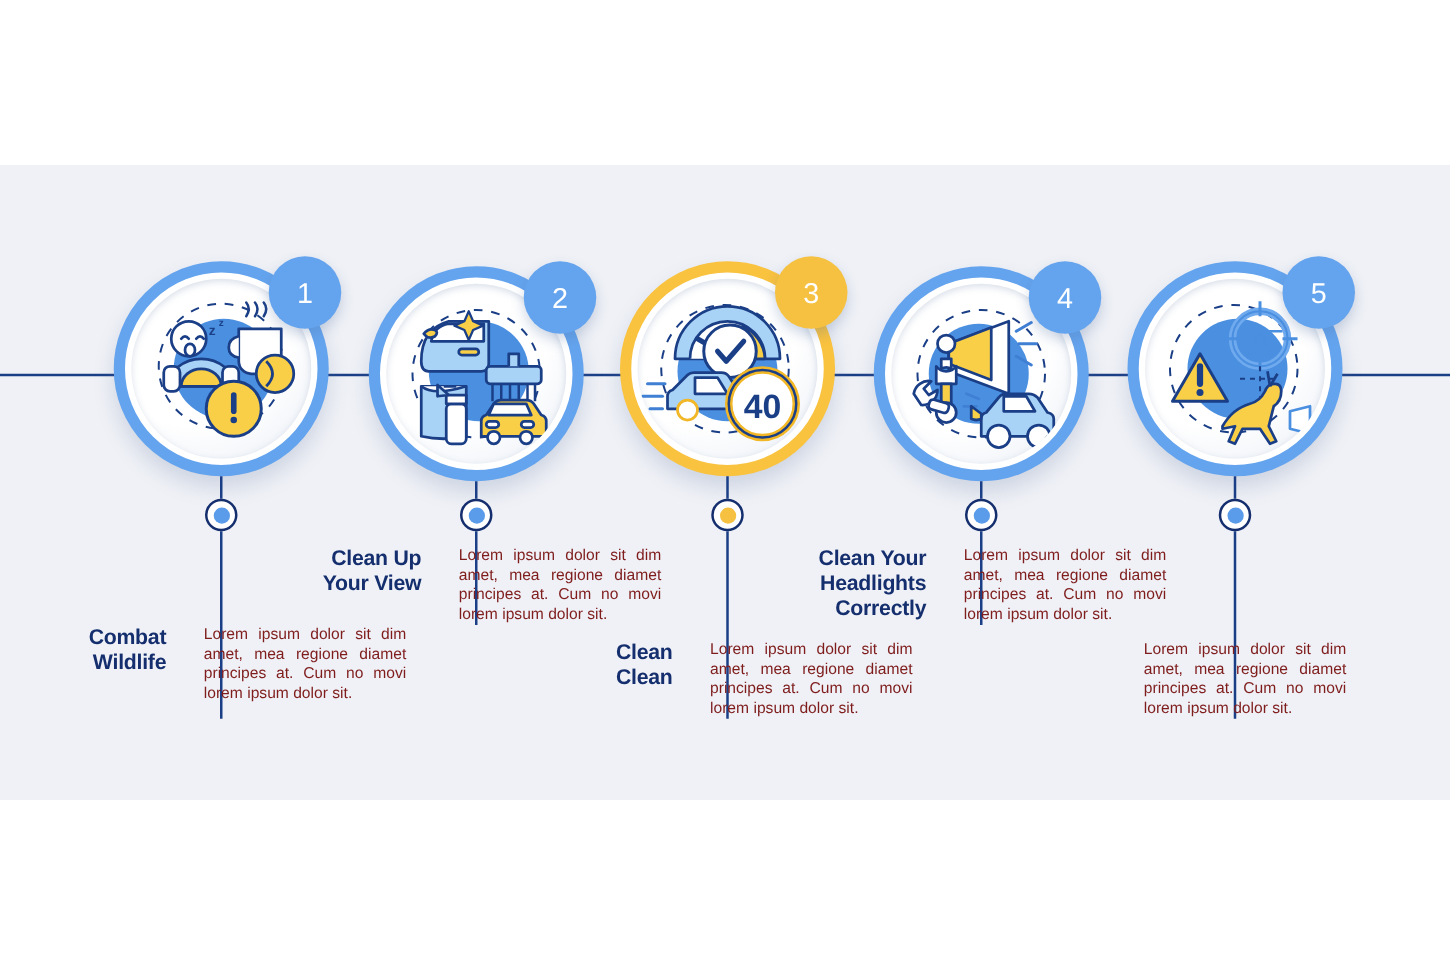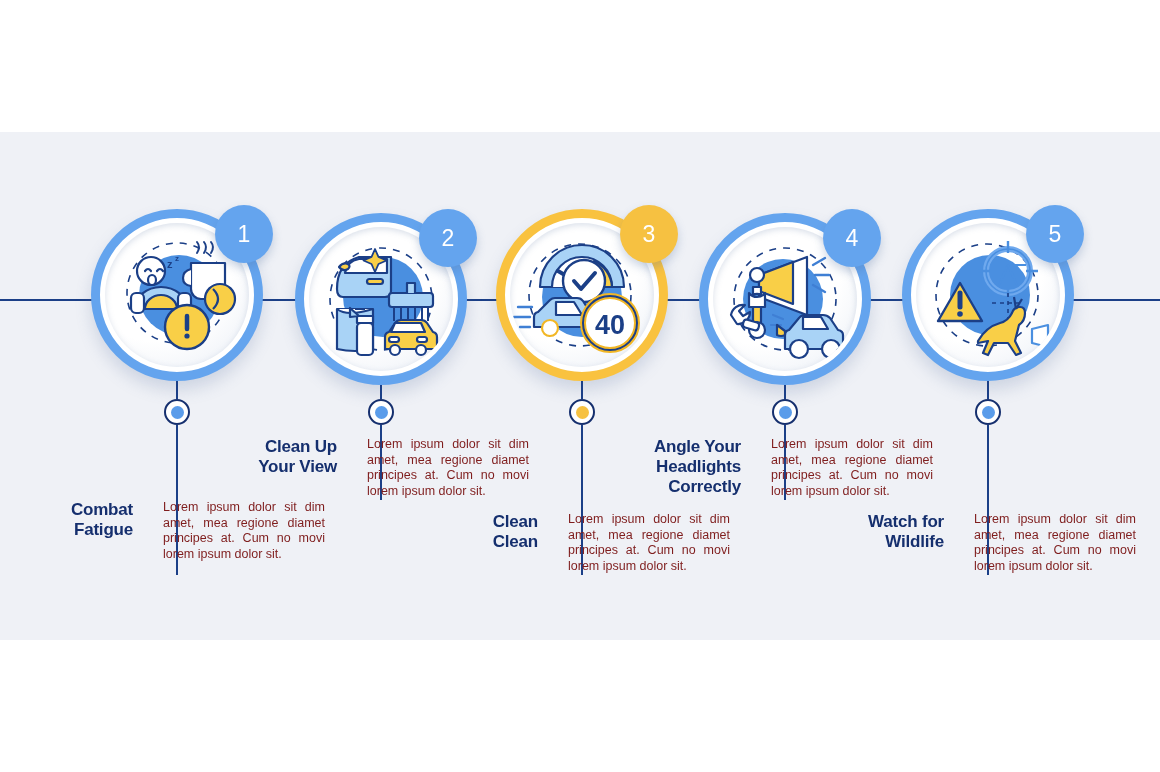--- a/index.html
+++ b/index.html
@@ -220,21 +220,21 @@
       <div class="badge">1</div>
     </div>
     <div class="stem" style="top:381px; height:18px;"></div>
     <div class="dot" style="top:399px;">
         <i></i>
       </div>
     <div class="stem" style="top:425px; height:150px;"></div>
     <div class="textblock" style="top:500px;">
       <div class="title">
         <div>Combat</div>
-        <div>Fatigue</div>
+        <div>Wildlife</div>
       </div>
       <div class="body">Lorem ipsum dolor sit dim amet, mea regione diamet principes at. Cum no movi lorem ipsum dolor sit.</div>
     </div>
   </div>
 
   <div class="step" style="left:261px;">
     <div class="circle-wrap" style="top:213px;">
       <div class="ring"></div>
       <div class="inner">
         <svg width="144" height="144" viewBox="0 0 144 144">
@@ -387,21 +387,21 @@
       </div>
       <div class="badge">4</div>
     </div>
     <div class="stem" style="top:385px; height:14px;"></div>
     <div class="dot" style="top:399px;">
         <i></i>
       </div>
     <div class="stem" style="top:425px; height:75px;"></div>
     <div class="textblock" style="top:437px;">
       <div class="title">
-        <div>Angle Your</div>
+        <div>Clean Your</div>
         <div>Headlights Correctly</div>
       </div>
       <div class="body">Lorem ipsum dolor sit dim amet, mea regione diamet principes at. Cum no movi lorem ipsum dolor sit.</div>
     </div>
   </div>
 
   <div class="step" style="left:868px;">
     <div class="circle-wrap" style="top:209px;">
       <div class="ring"></div>
       <div class="inner">
@@ -442,21 +442,17 @@
         </svg>
       </div>
       <div class="badge">5</div>
     </div>
     <div class="stem" style="top:381px; height:18px;"></div>
     <div class="dot" style="top:399px;">
         <i></i>
       </div>
     <div class="stem" style="top:425px; height:150px;"></div>
     <div class="textblock" style="top:512px;">
-      <div class="title">
-        <div>Watch for</div>
-        <div>Wildlife</div>
-      </div>
       <div class="body">Lorem ipsum dolor sit dim amet, mea regione diamet principes at. Cum no movi lorem ipsum dolor sit.</div>
     </div>
   </div>
 
 </div>
 
 </body></html>

